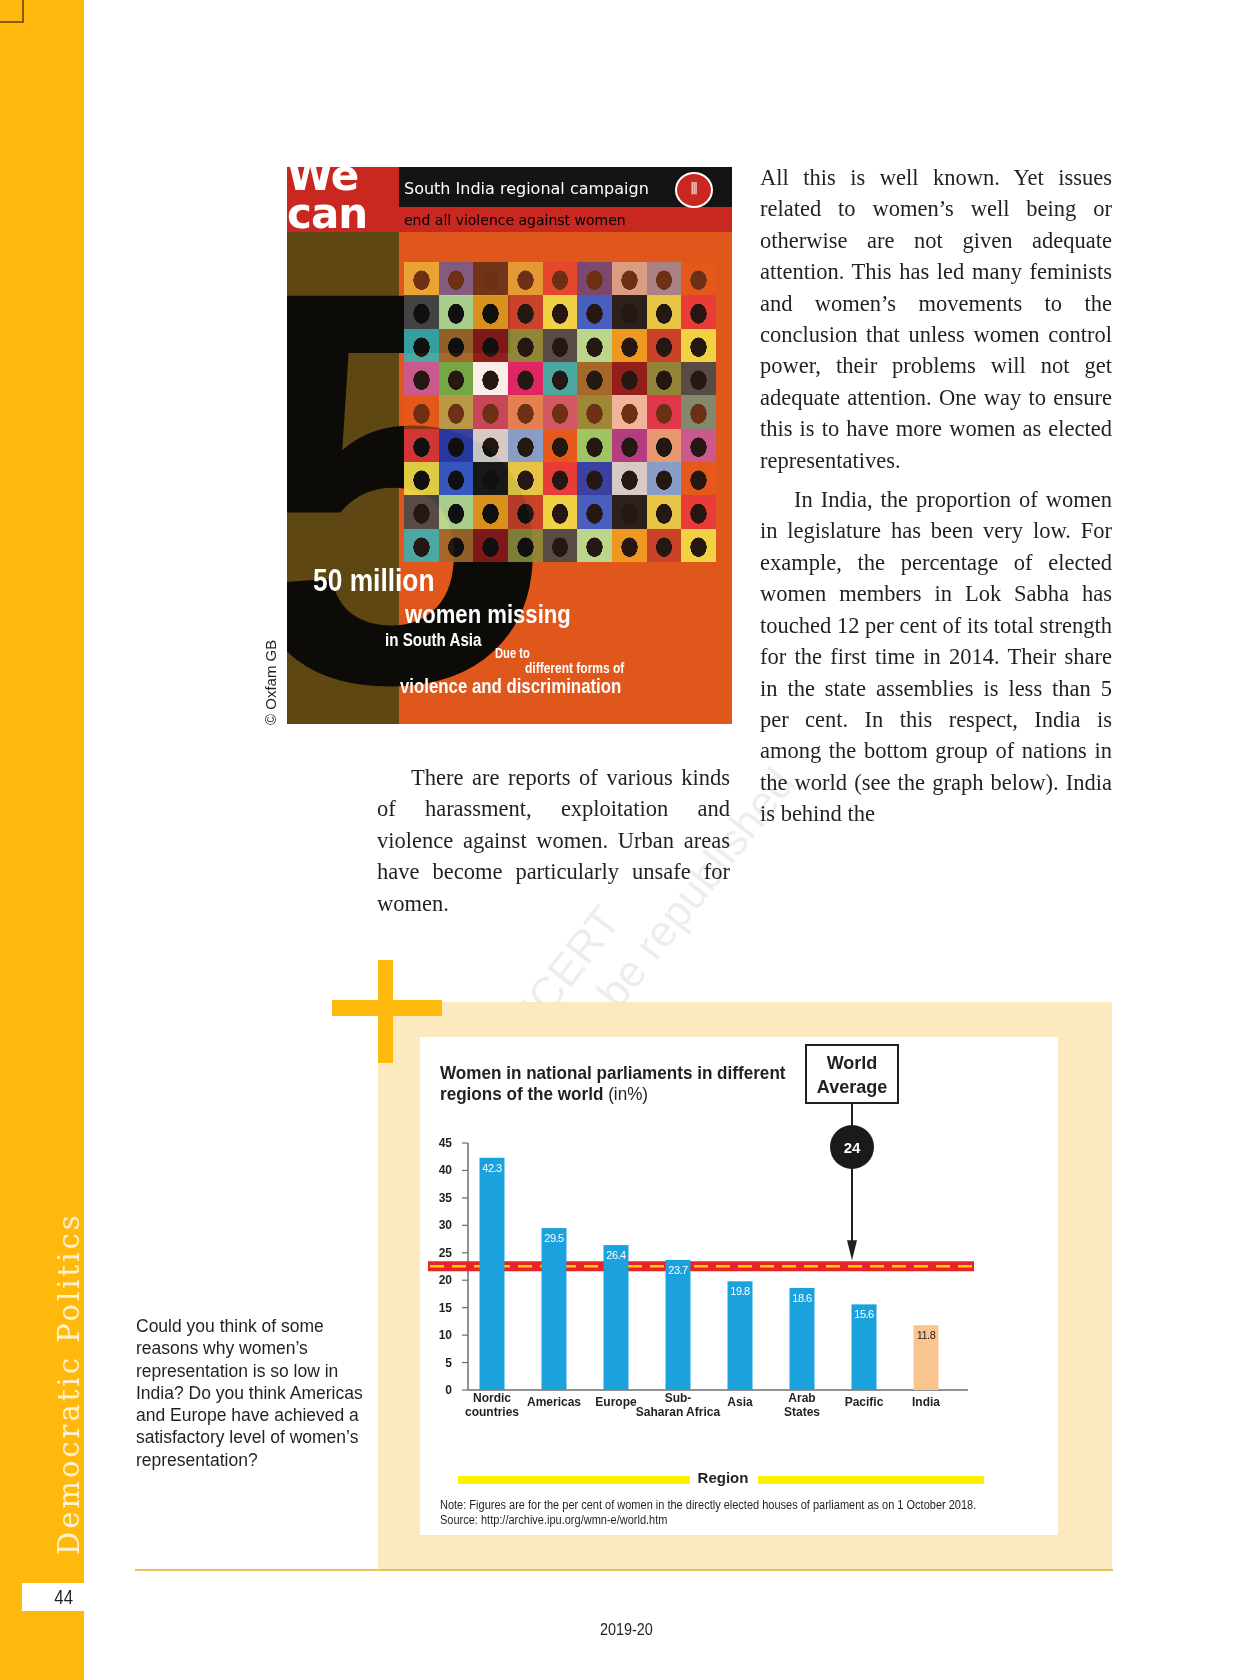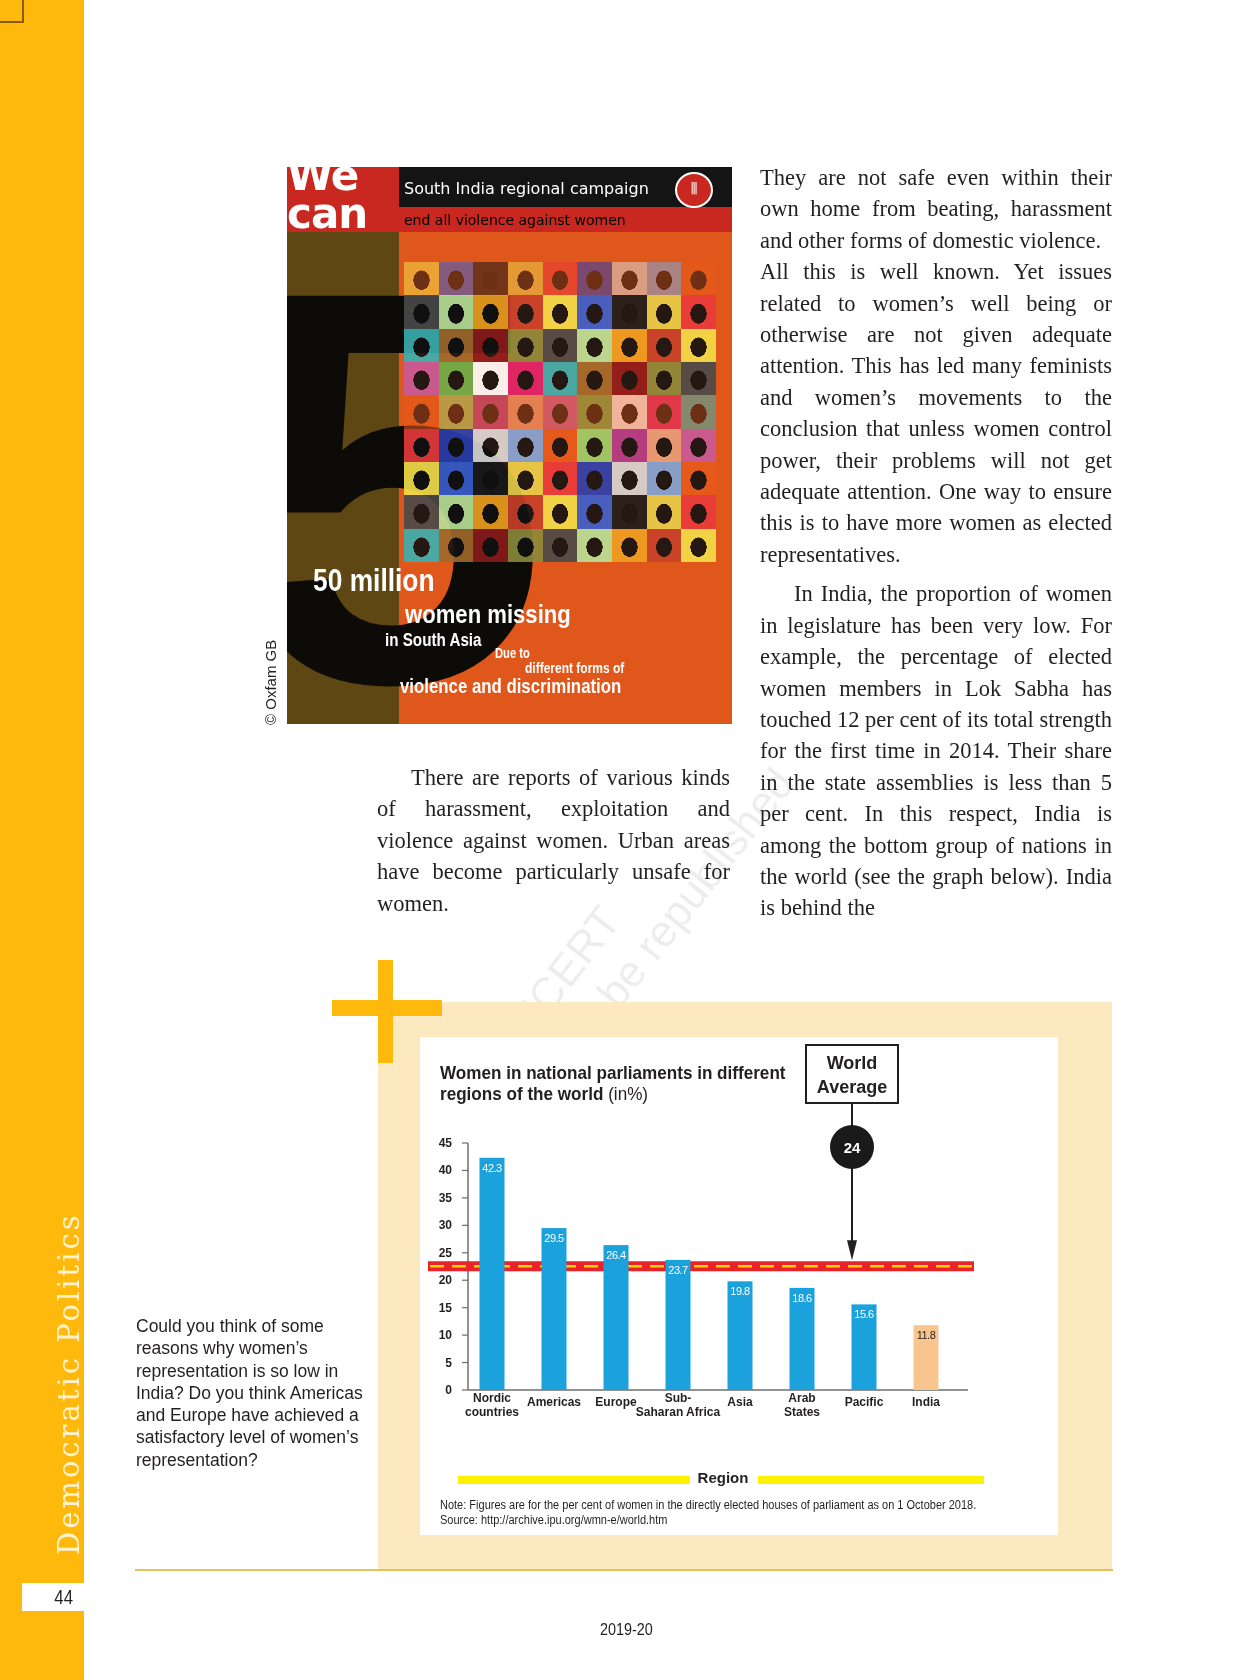--- a/index.html
+++ b/index.html
@@ -170,21 +170,20 @@
   <div class="big3">in South Asia</div>
   <div class="big4">Due to</div>
   <div class="big5">different forms of</div>
   <div class="big6">violence and discrimination</div>
 </div>
 <div class="credit">© Oxfam GB</div>
 
 <div class="watermark"><span>© NCERT</span><br><span>not to be republished</span></div>
 
 <div class="col col-right">
-  <p>They are not safe even within their own home from beating, harassment and other forms of domestic violence.</p>
   <p>All this is well known. Yet issues related to women’s well being or otherwise are not given adequate attention. This has led many feminists and women’s movements to the conclusion that unless women control power, their problems will not get adequate attention. One way to ensure this is to have more women as elected representatives.</p>
   <p class="indent">In India, the proportion of women in legislature has been very low. For example, the percentage of elected women members in Lok Sabha has touched 12 per cent of its total strength for the first time in 2014. Their share in the state assemblies is less than 5 per cent. In this respect, India is among the bottom group of nations in the world (see the graph below). India is behind the</p>
 </div>
 
 <div class="col col-left">
   <p class="indent">There are reports of various kinds of harassment, exploitation and violence against women. Urban areas have become particularly unsafe for women.</p>
 </div>
 
 <div class="chart-bg"></div>
 <div class="plus-v"></div>

